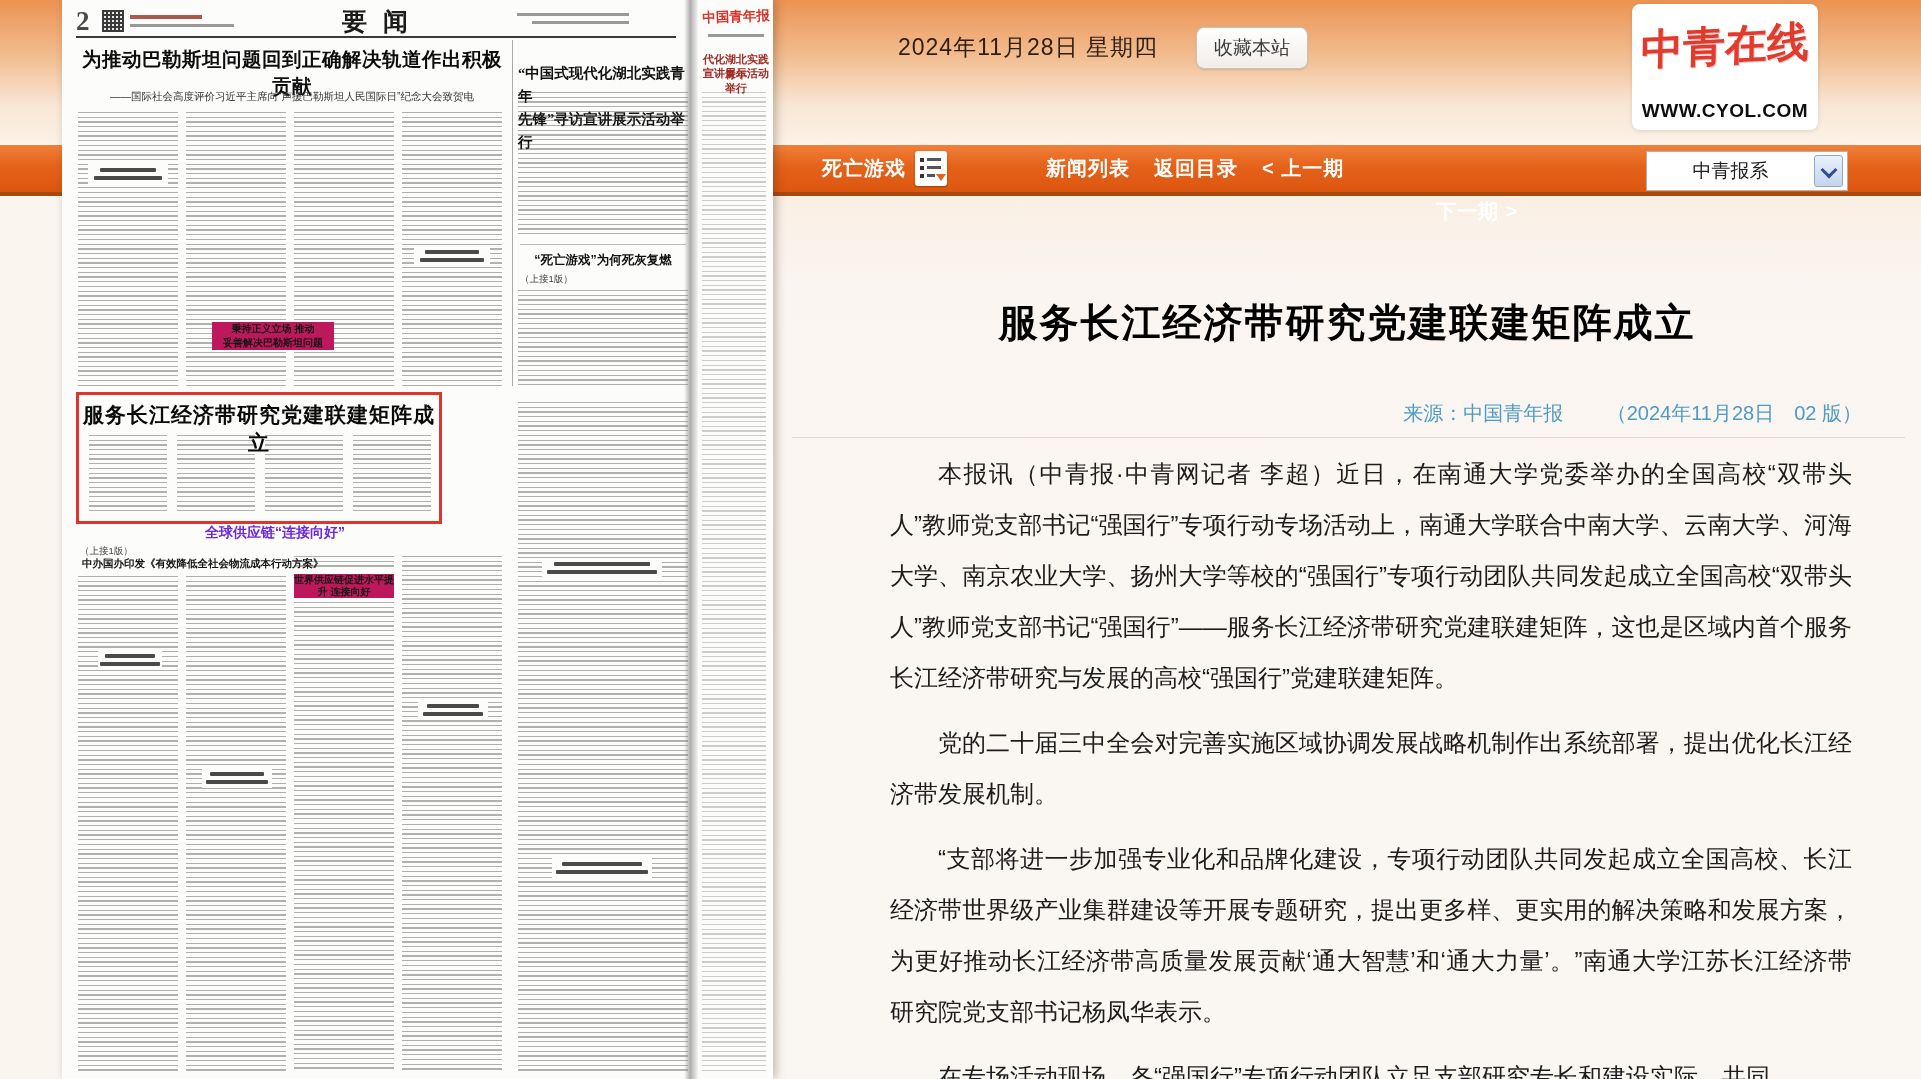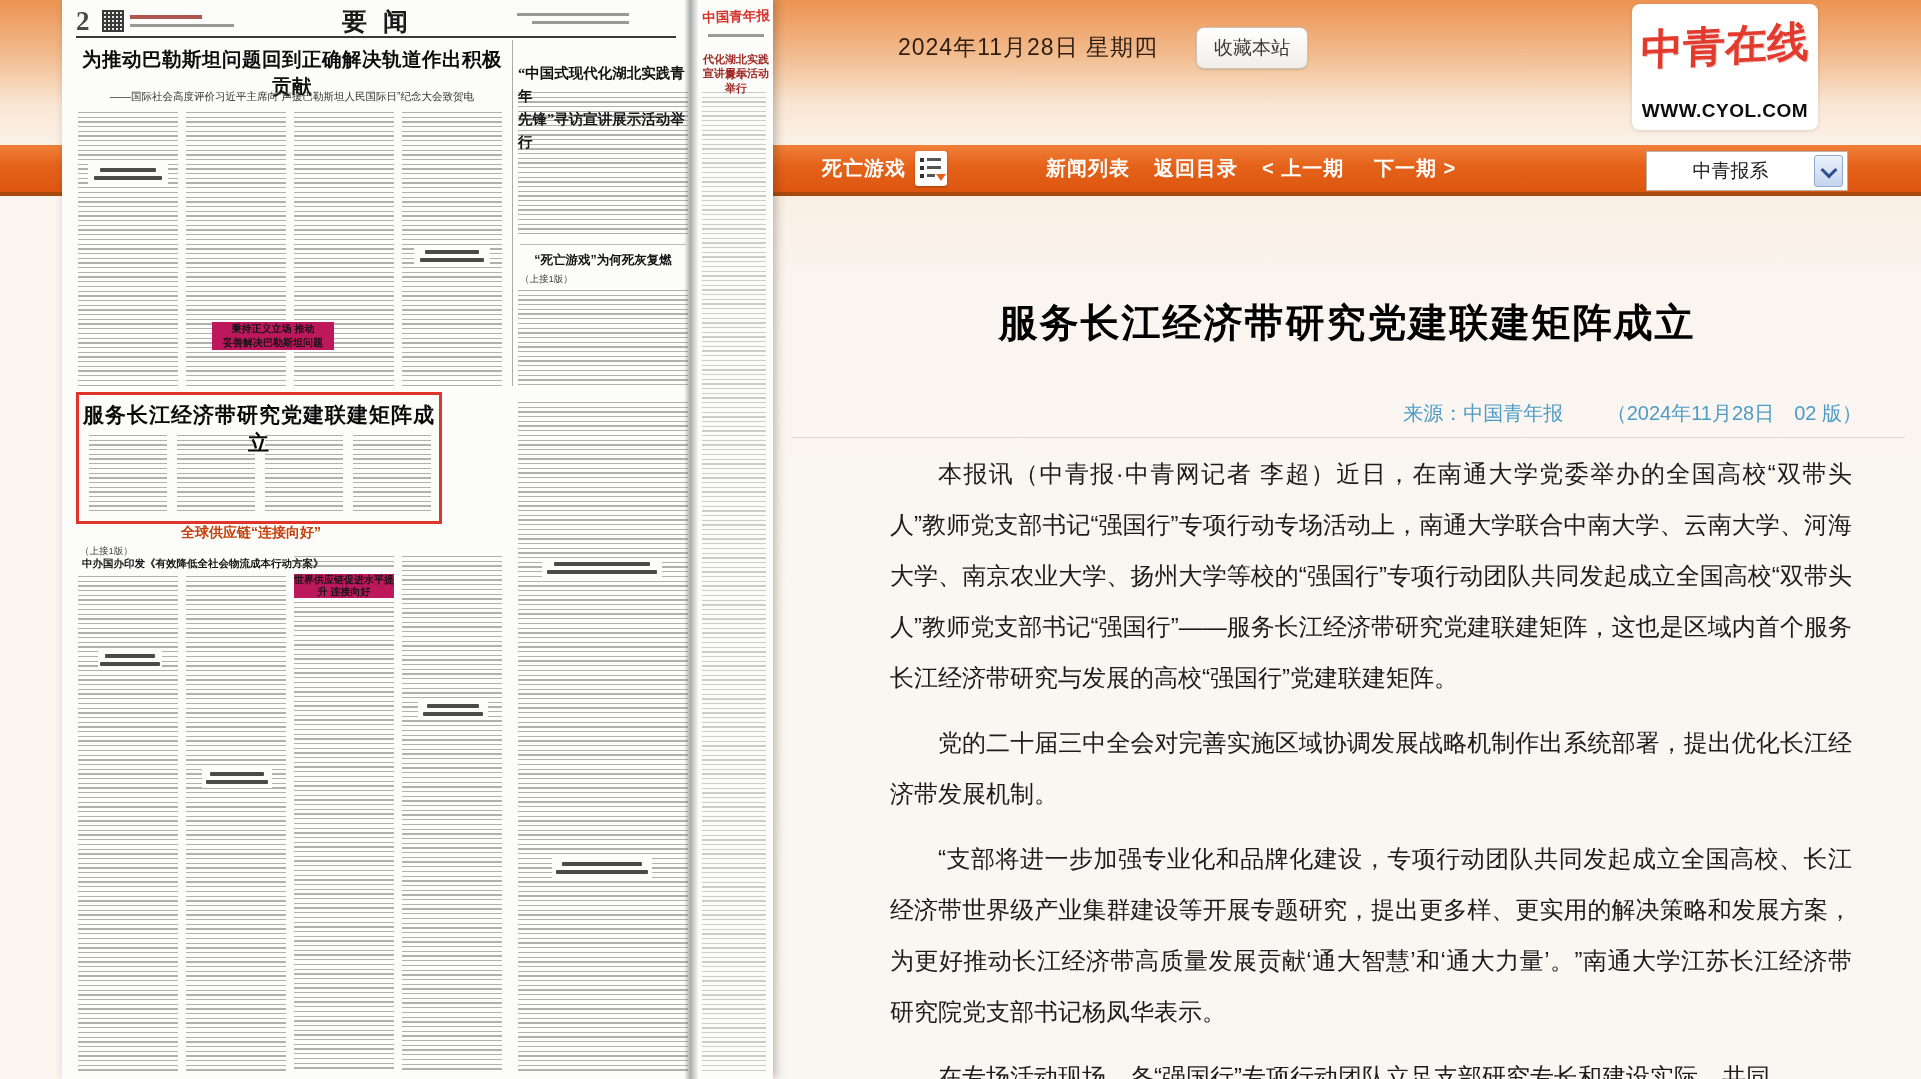--- a/index.html
+++ b/index.html
@@ -72,21 +72,21 @@
   .nhead{position:absolute;background:#be185d;font-weight:700;color:#141414;text-align:center;filter:blur(.3px);}
   .vrule{left:450px;top:40px;width:1px;height:346px;background:#AAA;}
   .hrule-r{left:458px;top:244px;width:166px;height:1px;background:#BBB;}
   .np-right-hl{left:456px;top:36px;width:172px;font-size:14.5px;font-weight:800;
     line-height:23px;color:#111;font-family:"Liberation Serif","DejaVu Serif",serif;margin-top:26px;}
   .np-death{left:456px;top:252px;width:170px;text-align:center;font-size:12.5px;font-weight:800;color:#111;}
   .np-cont{position:absolute;font-size:9.5px;color:#444;}
   .red-box{left:14px;top:392px;width:360px;height:126px;border:3px solid #E0352B;cursor:pointer;}
   .red-box .hl{position:absolute;left:0;top:6px;width:100%;text-align:center;font-size:21px;font-weight:800;
     letter-spacing:1px;color:#0A0A0A;font-family:"Liberation Serif","DejaVu Serif",serif;}
-  .np-supply{left:6px;top:524px;width:366px;text-align:center;font-size:14px;font-weight:800;color:#c2410c;}
+  .np-supply{left:30px;top:524px;width:366px;text-align:center;font-size:14px;font-weight:800;color:#6d28d9;}
   .np-logi{left:20px;top:557px;width:236px;font-size:10.5px;font-weight:700;color:#141414;
     white-space:nowrap;background:#FCFCFB;filter:blur(.3px);}
   .fold{left:622px;top:0;width:14px;height:1079px;
     background:linear-gradient(90deg,rgba(0,0,0,0) 0%,rgba(110,110,110,.55) 45%,rgba(205,205,205,.15) 100%);}
   .sliver-mast{left:638px;top:8px;width:72px;text-align:center;font-size:13.5px;font-weight:900;
     color:#D6342A;transform:rotate(-2deg);font-family:"Liberation Serif","DejaVu Serif",serif;}
   .sliver-red{position:absolute;left:638px;width:72px;text-align:center;font-size:11px;font-weight:700;color:#9E2B25;}
 </style>
 </head>
 <body>
@@ -108,21 +108,21 @@
   <span class="row" style="top:7px;left:12px;width:14px;"></span>
   <span class="dot" style="top:15px;"></span>
   <span class="row" style="top:15px;left:12px;width:14px;"></span>
   <span class="dot" style="top:23px;"></span>
   <span class="row" style="top:23px;left:12px;width:8px;"></span>
   <span class="tri"></span>
 </div>
 <div class="abs nav-item" style="left:1046px;">新闻列表</div>
 <div class="abs nav-item" style="left:1154px;">返回目录</div>
 <div class="abs nav-item" style="left:1262px;">&lt; 上一期</div>
-<div class="abs nav-item" style="left:1374px;">下一期 &gt;</div>
+<div class="abs nav-item" style="left:1436px;margin-top:43px;">下一期 &gt;</div>
 <div class="abs dropdown">
   <span class="val">中青报系</span>
   <span class="dd-arrow">
     <span class="chev"></span>
   </span>
 </div>
 
 <div class="abs art-title">服务长江经济带研究党建联建矩阵成立</div>
 <div class="abs src-row">
   <span>来源：中国青年报</span>

